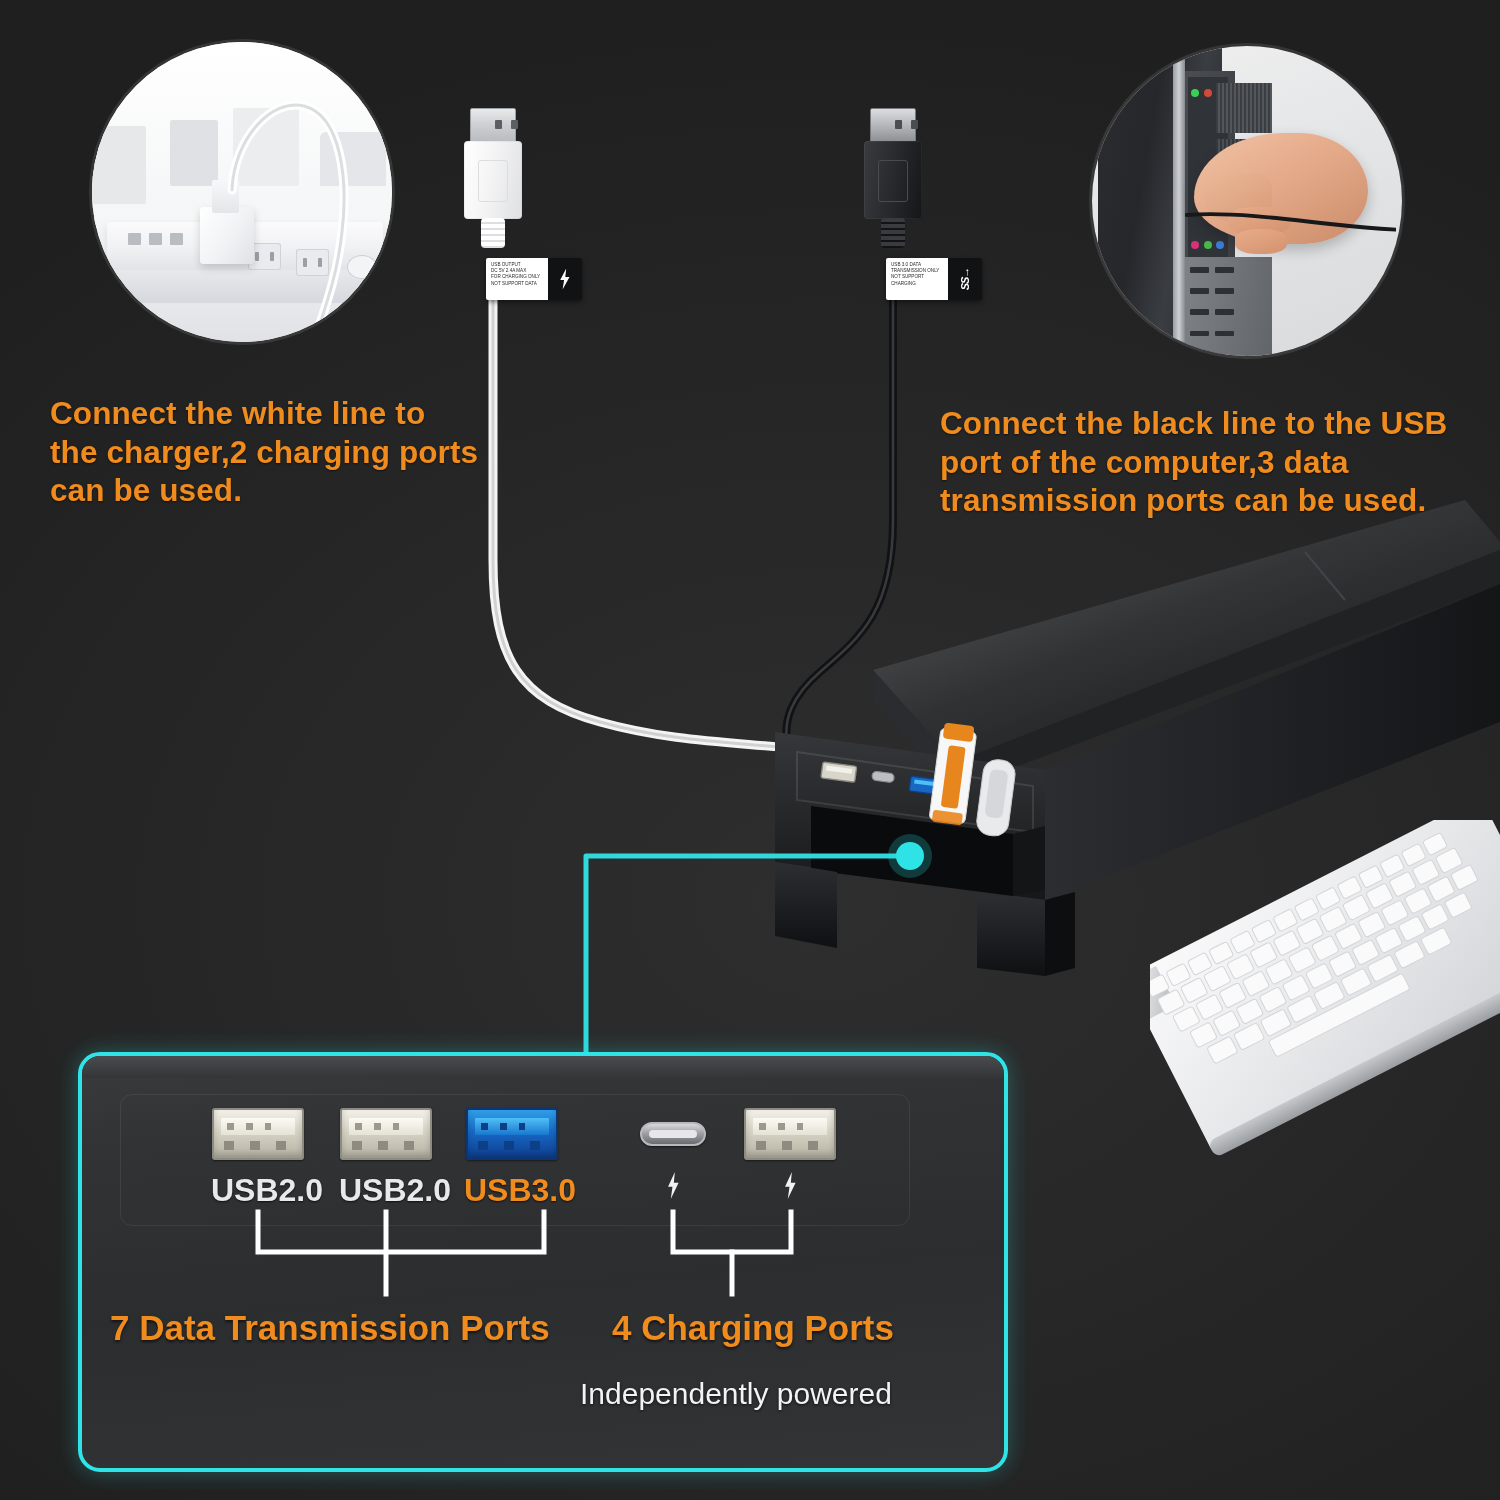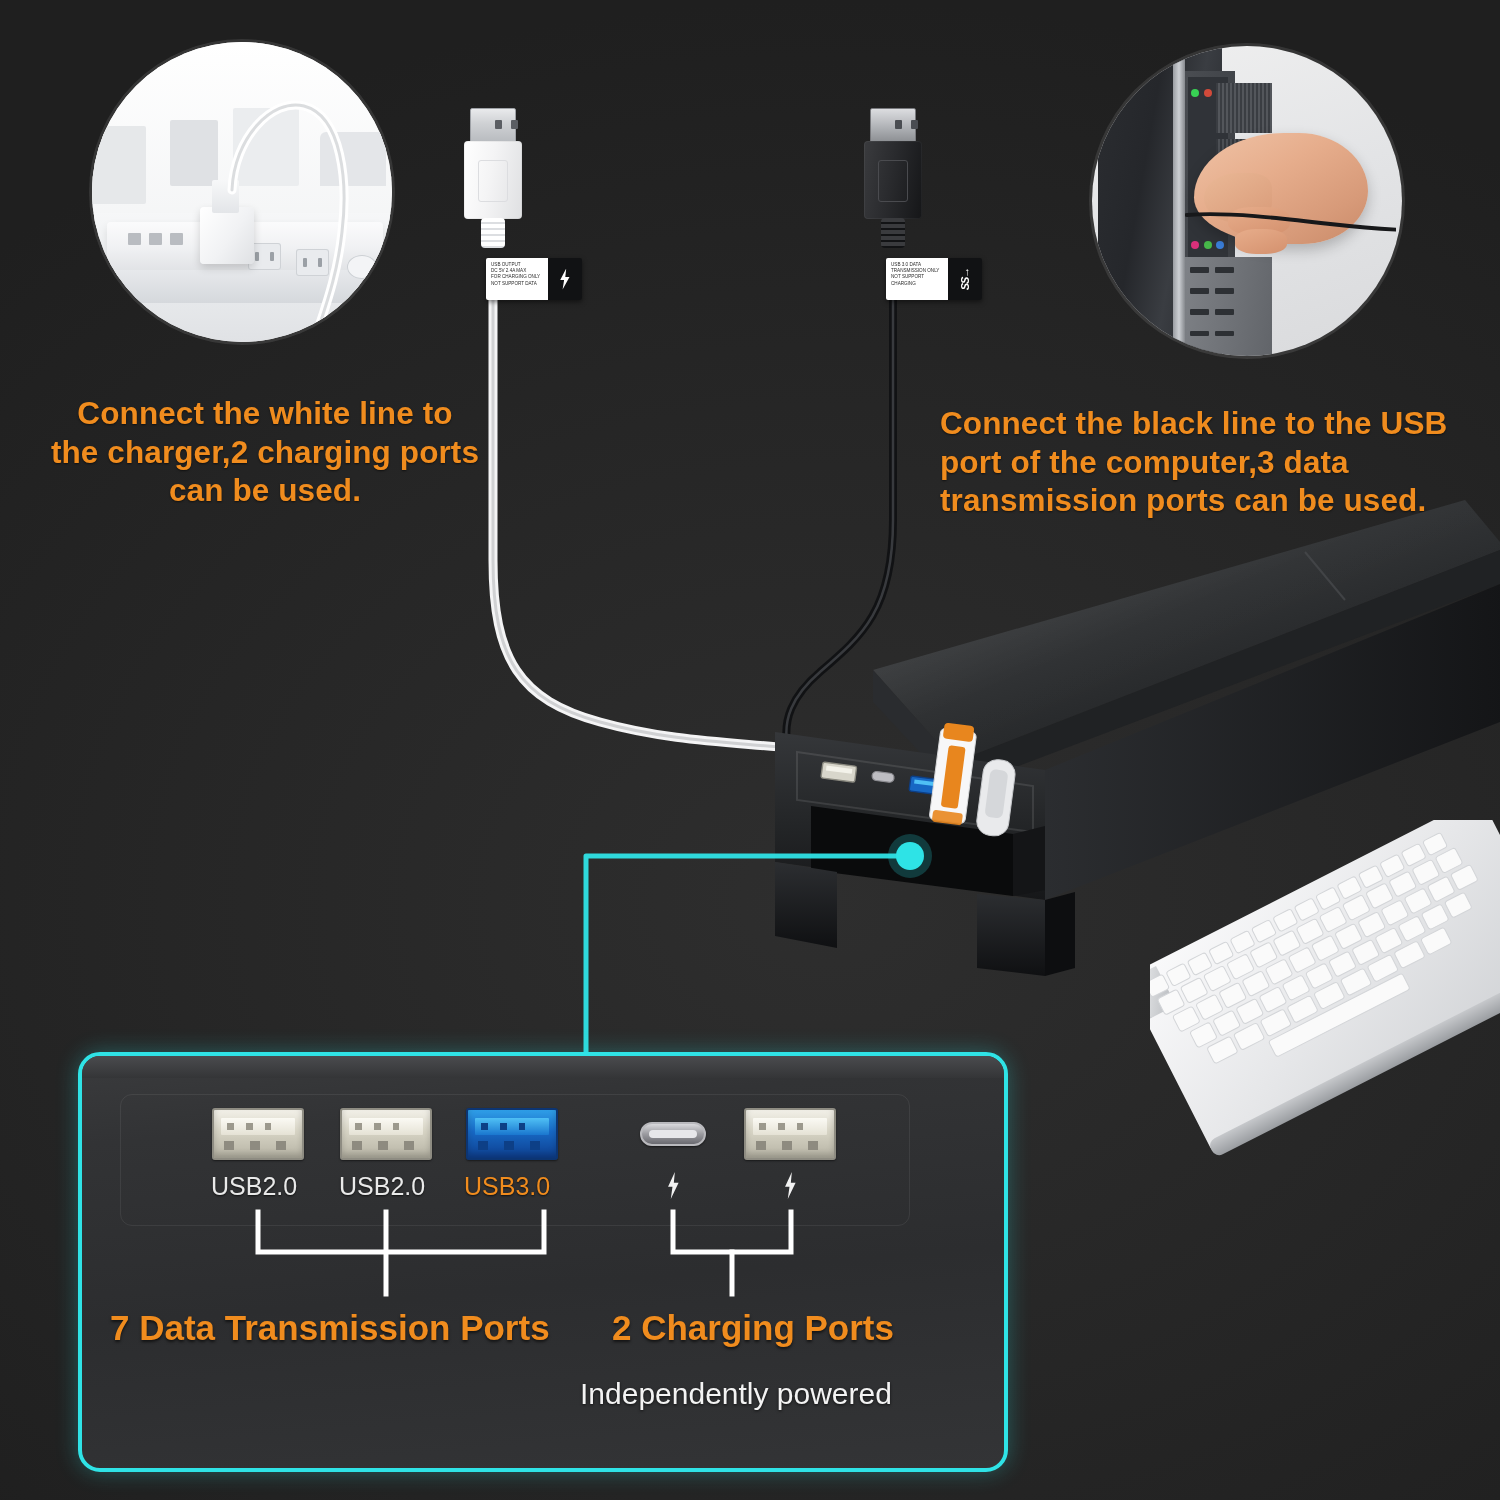--- a/index.html
+++ b/index.html
@@ -82,21 +82,21 @@
            background:linear-gradient(150deg,#eab896,#d89a78);
            border-radius:50% 30% 40% 50%; }
   .pc-finger{position:absolute; background:linear-gradient(160deg,#e7ad8b,#d4916e);
            border-radius:40%; }
   .pc-cable{ position:absolute; left:30%; top:50%; width:68%; height:10%; }
 
   
   .caption { position:absolute; color:#F08C1E; font-weight:bold;
              line-height:1.23; letter-spacing:.1px;
              text-shadow:0 1px 2px rgba(0,0,0,.55); }
-  #caption-left  { left:50px;  top:394px; width:430px; font-size:31.5px;text-align:center; }
+  #caption-left  { left:50px;  top:394px; width:430px; font-size:31.5px; }
   #caption-right { left:940px; top:404px; width:560px; font-size:31.5px; }
 
   
   #cables { position:absolute; left:0; top:0; width:1500px; height:1500px;
             pointer-events:none; }
 
   
   .conn { position:absolute; }
   .conn .head { position:absolute; border-radius:2px 2px 1px 1px; }
   .conn .body { position:absolute; border-radius:4px; }
@@ -189,21 +189,21 @@
            background:repeating-linear-gradient(90deg,#0d3f86 0 7px,transparent 7px 19px); }
   .usb-a.blue .slotline{
            background:repeating-linear-gradient(90deg,#0d3f86 0 10px,transparent 10px 26px); }
   .usb-c { width:66px; height:24px; border-radius:12px;
            background:linear-gradient(180deg,#d9d9dc 0%,#9b9ba0 50%,#6a6a70 100%);
            border:2px solid #b9b9bd;
            box-shadow:0 1px 2px rgba(0,0,0,.55); }
   .usb-c::after{ content:''; position:absolute; left:7px; right:7px; top:6px;
            height:8px; border-radius:5px; background:#e7e7ea; }
 
-  .port-label { position:absolute; font-size:25px; font-weight:normal;
+  .port-label { position:absolute; font-size:32px; font-weight:bold;
            color:#e9e9e9; text-shadow:0 1px 2px rgba(0,0,0,.7); white-space:nowrap; }
   .port-label.accent{ color:#F08C1E; }
   .bolt-lbl { position:absolute; width:17px; height:27px; background:#f2f2f2;
            clip-path:polygon(58% 0%,18% 55%,44% 55%,34% 100%,80% 40%,52% 40%);
            filter:drop-shadow(0 1px 1px rgba(0,0,0,.6)); }
 
   #brackets { position:absolute; left:0; top:0; width:930px; height:420px; }
 
   .panel-head { position:absolute; color:#F08C1E; font-weight:bold; font-size:35px;
            text-shadow:0 2px 3px rgba(0,0,0,.6); white-space:nowrap; }
@@ -539,20 +539,20 @@
 
         <path d="M176 156 L176 196 L462 196 L462 156"></path>
         <path d="M304 156 L304 238"></path>
 
         <path d="M591 156 L591 196 L709 196 L709 156"></path>
         <path d="M650 196 L650 238"></path>
       </g>
     </svg>
 
     <div class="panel-head" style="left:28px; top:252px;">7 Data Transmission Ports</div>
-    <div class="panel-head" style="left:530px; top:252px;">2 Charging Ports</div>
+    <div class="panel-head" style="left:530px; top:252px;">4 Charging Ports</div>
 
     <div class="panel-sub" style="left:498px; top:318px;">
       <div>Independently powered</div>
     </div>
   </div>
 
 </div>
 
 </body></html>

